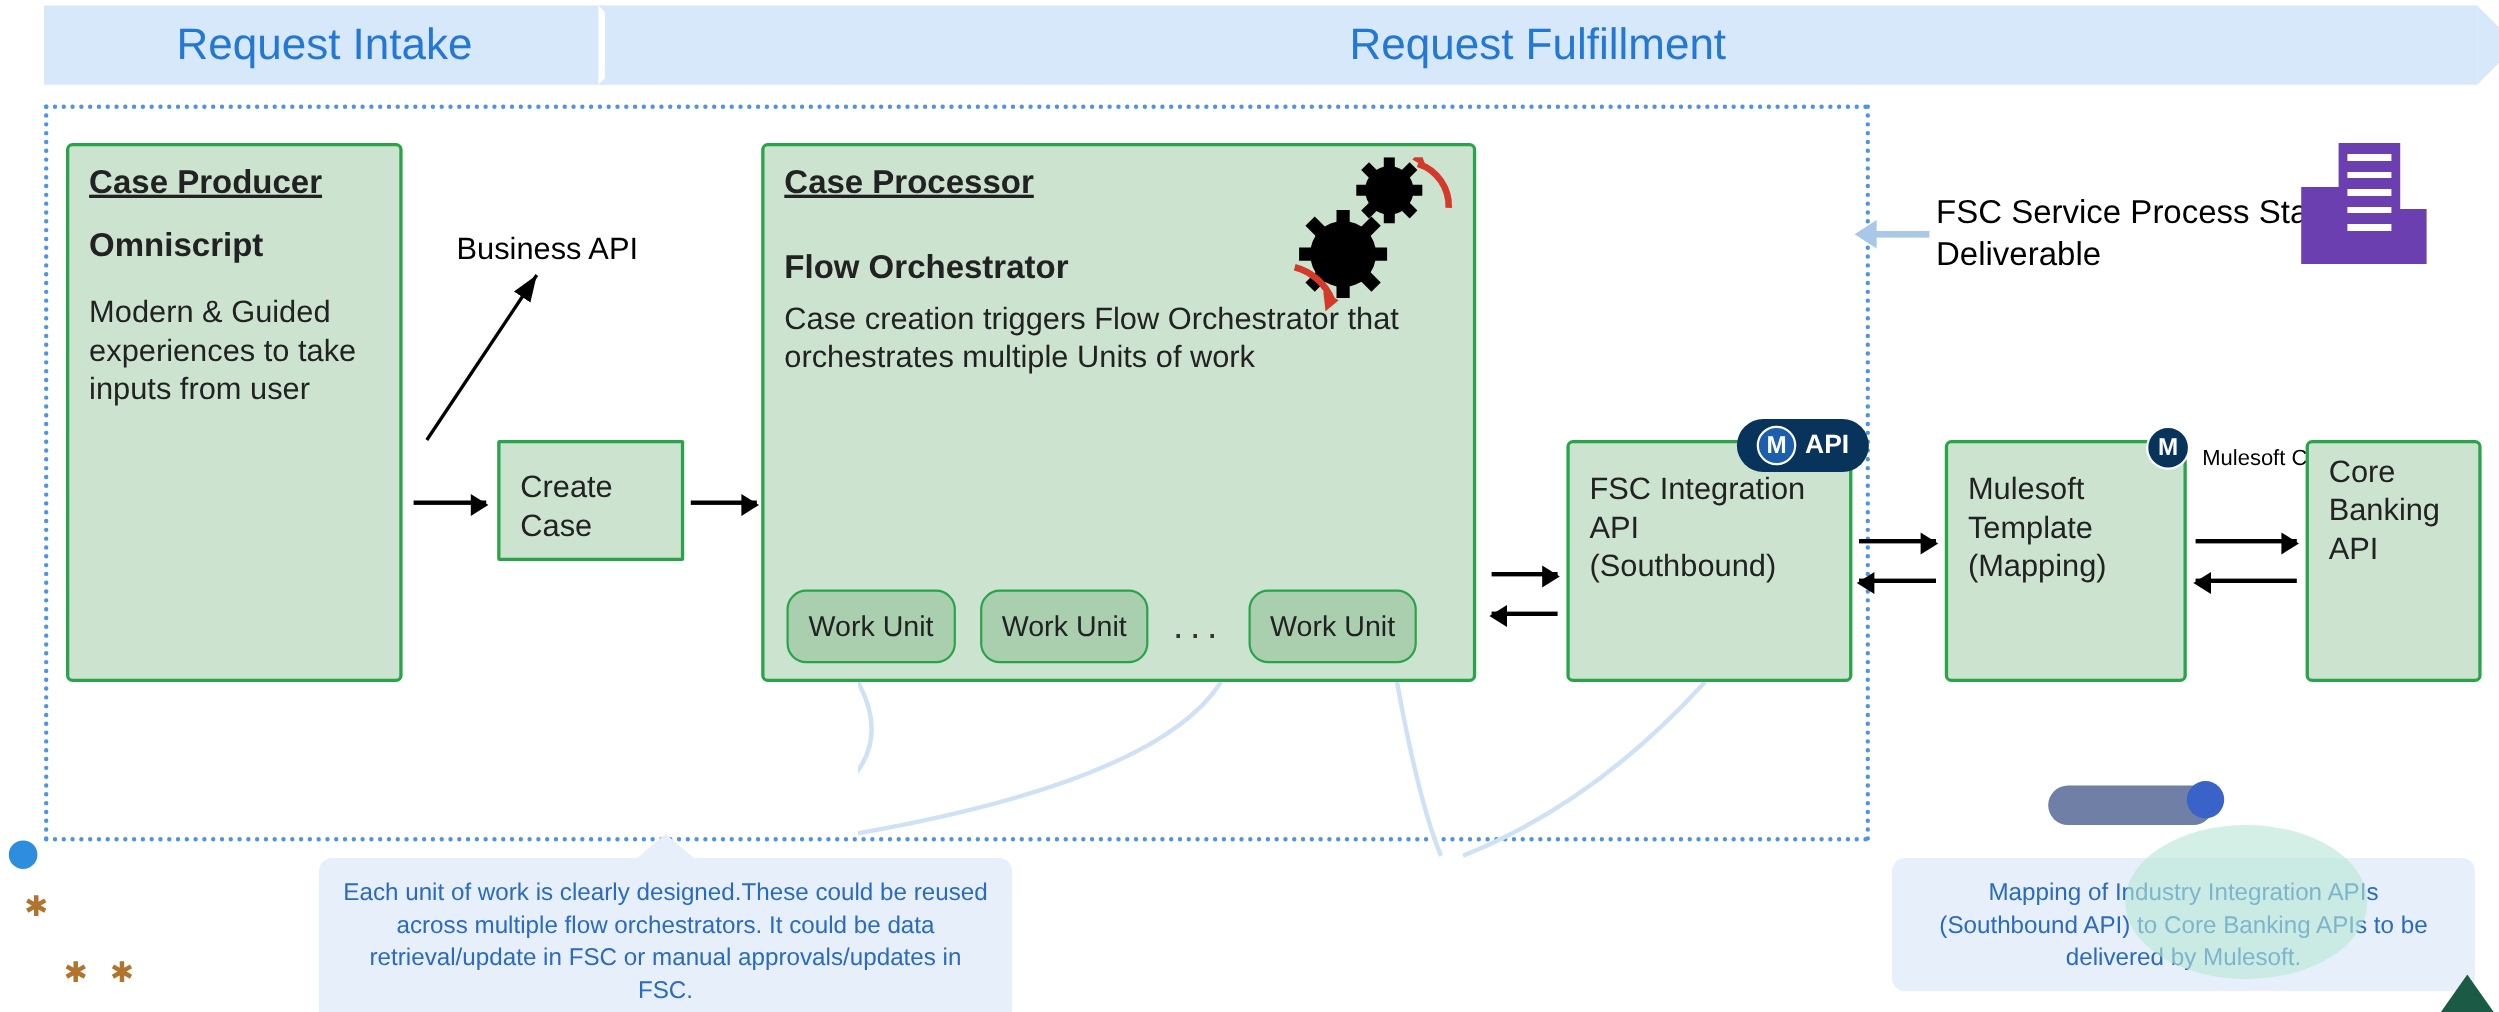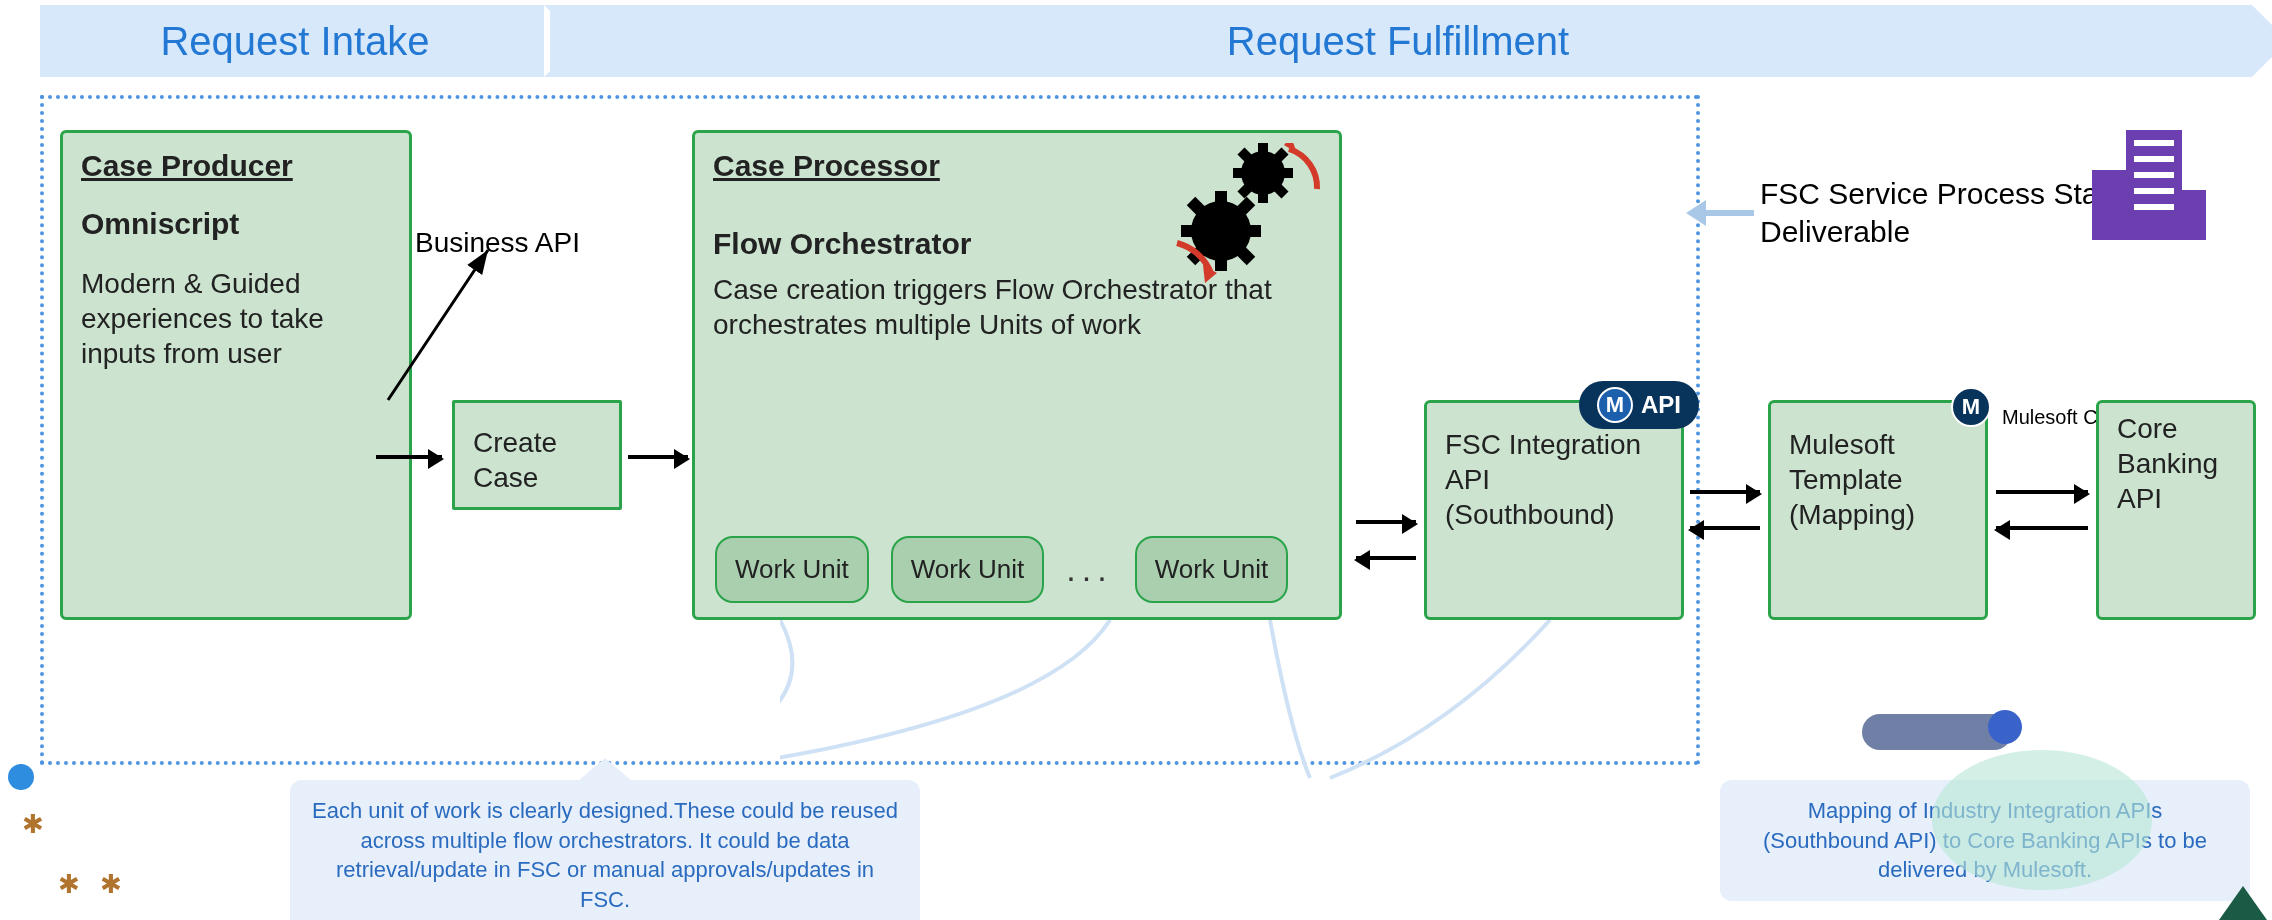--- a/index.html
+++ b/index.html
@@ -192,27 +192,27 @@
 
 <div class="stage">
 
   <div class="topbar">
     <div class="arrow intake">Request Intake</div>
     <div class="arrow fulfill">Request Fulfillment</div>
   </div>
 
   <div class="dotted"></div>
 
-  <div class="box" style="top:130px;left:60px;width:352px;height:490px;">
+  <div class="box" style="top:130px;left:60px;width:306px;height:490px;">
     <span class="titleu">Case Producer</span>
     <span class="titleb" style="margin-top:20px;">Omniscript</span>
     <div class="subtitle" style="margin-top:24px;">Modern &amp; Guided experiences to take inputs from user</div>
   </div>
 
-  <div class="anno" style="top:210px;left:415px;margin-top:17px;">Business API</div>
+  <div class="anno" style="top:210px;left:415px;">Business API</div>
   <svg style="position:absolute;top:240px;left:378px;width:130px;height:170px;">
     <defs>
         <marker id="ah1" markerWidth="10" markerHeight="10" refX="8" refY="3" orient="auto">
       <path d="M0,0 L8,3 L0,6 Z" fill="#000"></path>
         </marker>
       </defs>
     <line x1="10" y1="160" x2="110" y2="10" stroke="#000" stroke-width="3" marker-end="url(#ah1)"></line>
   </svg>
 
   <div class="harrow" style="top:455px;left:376px;width:66px;"></div>

